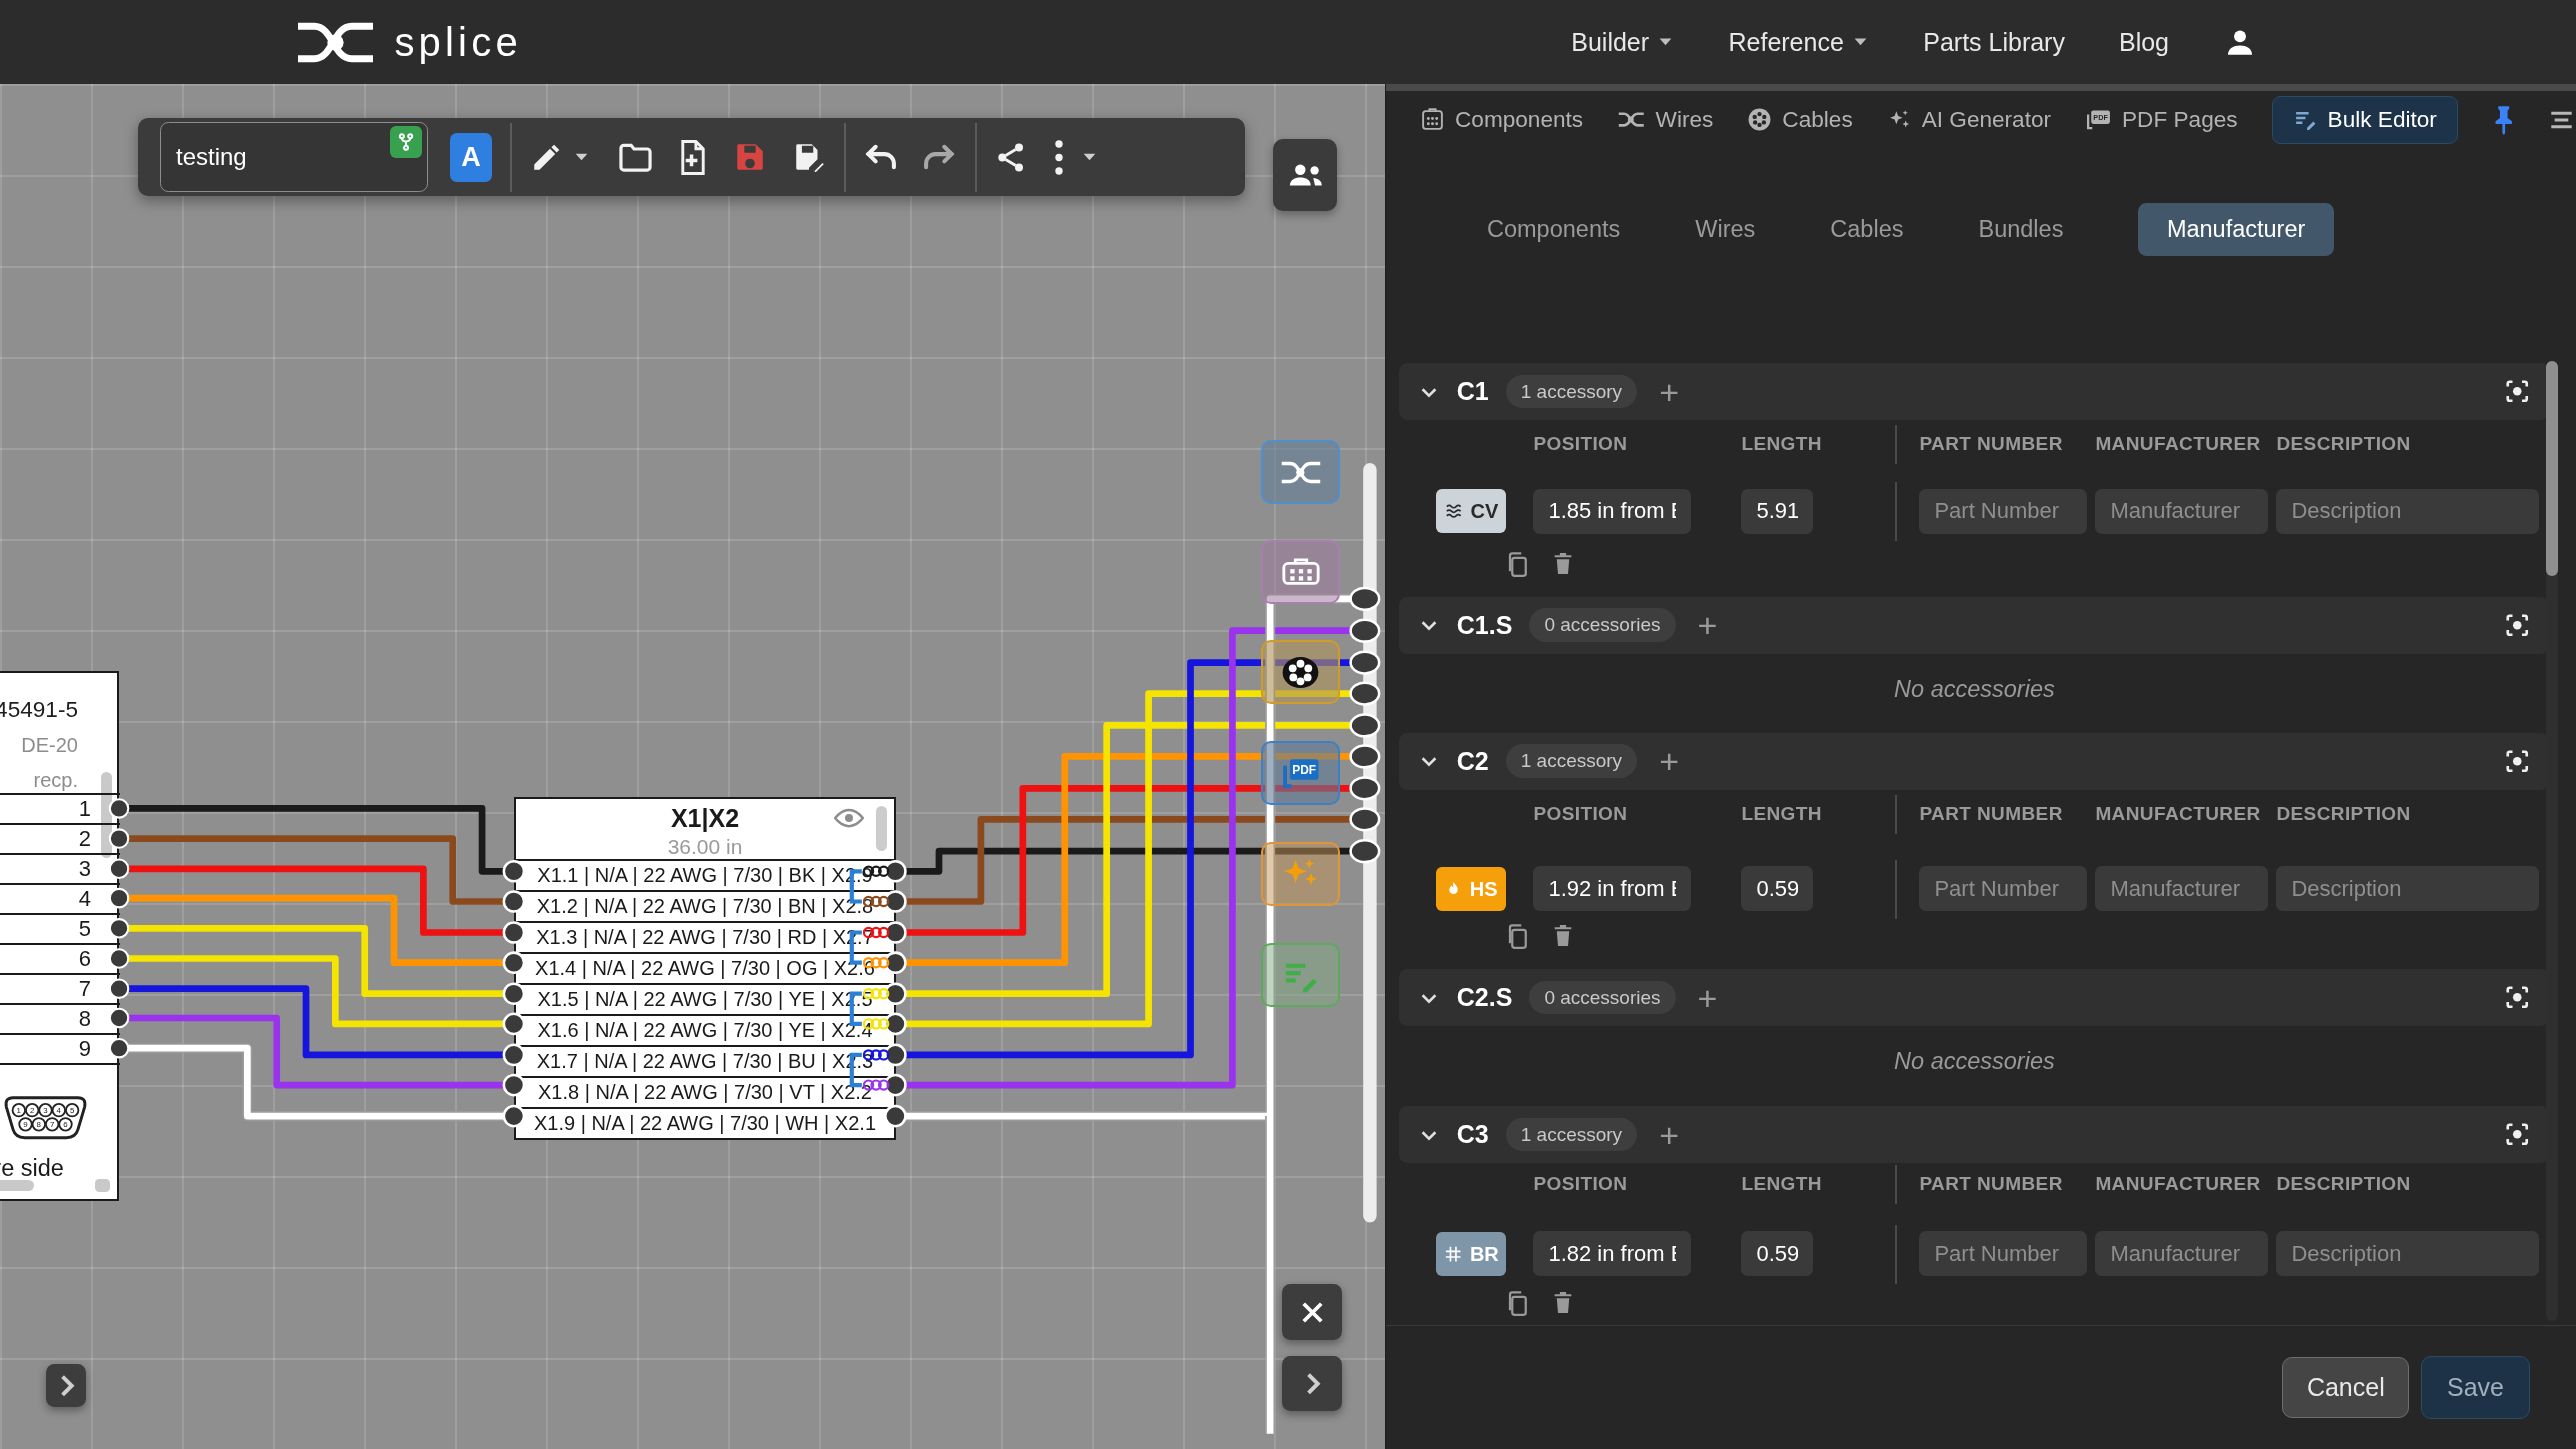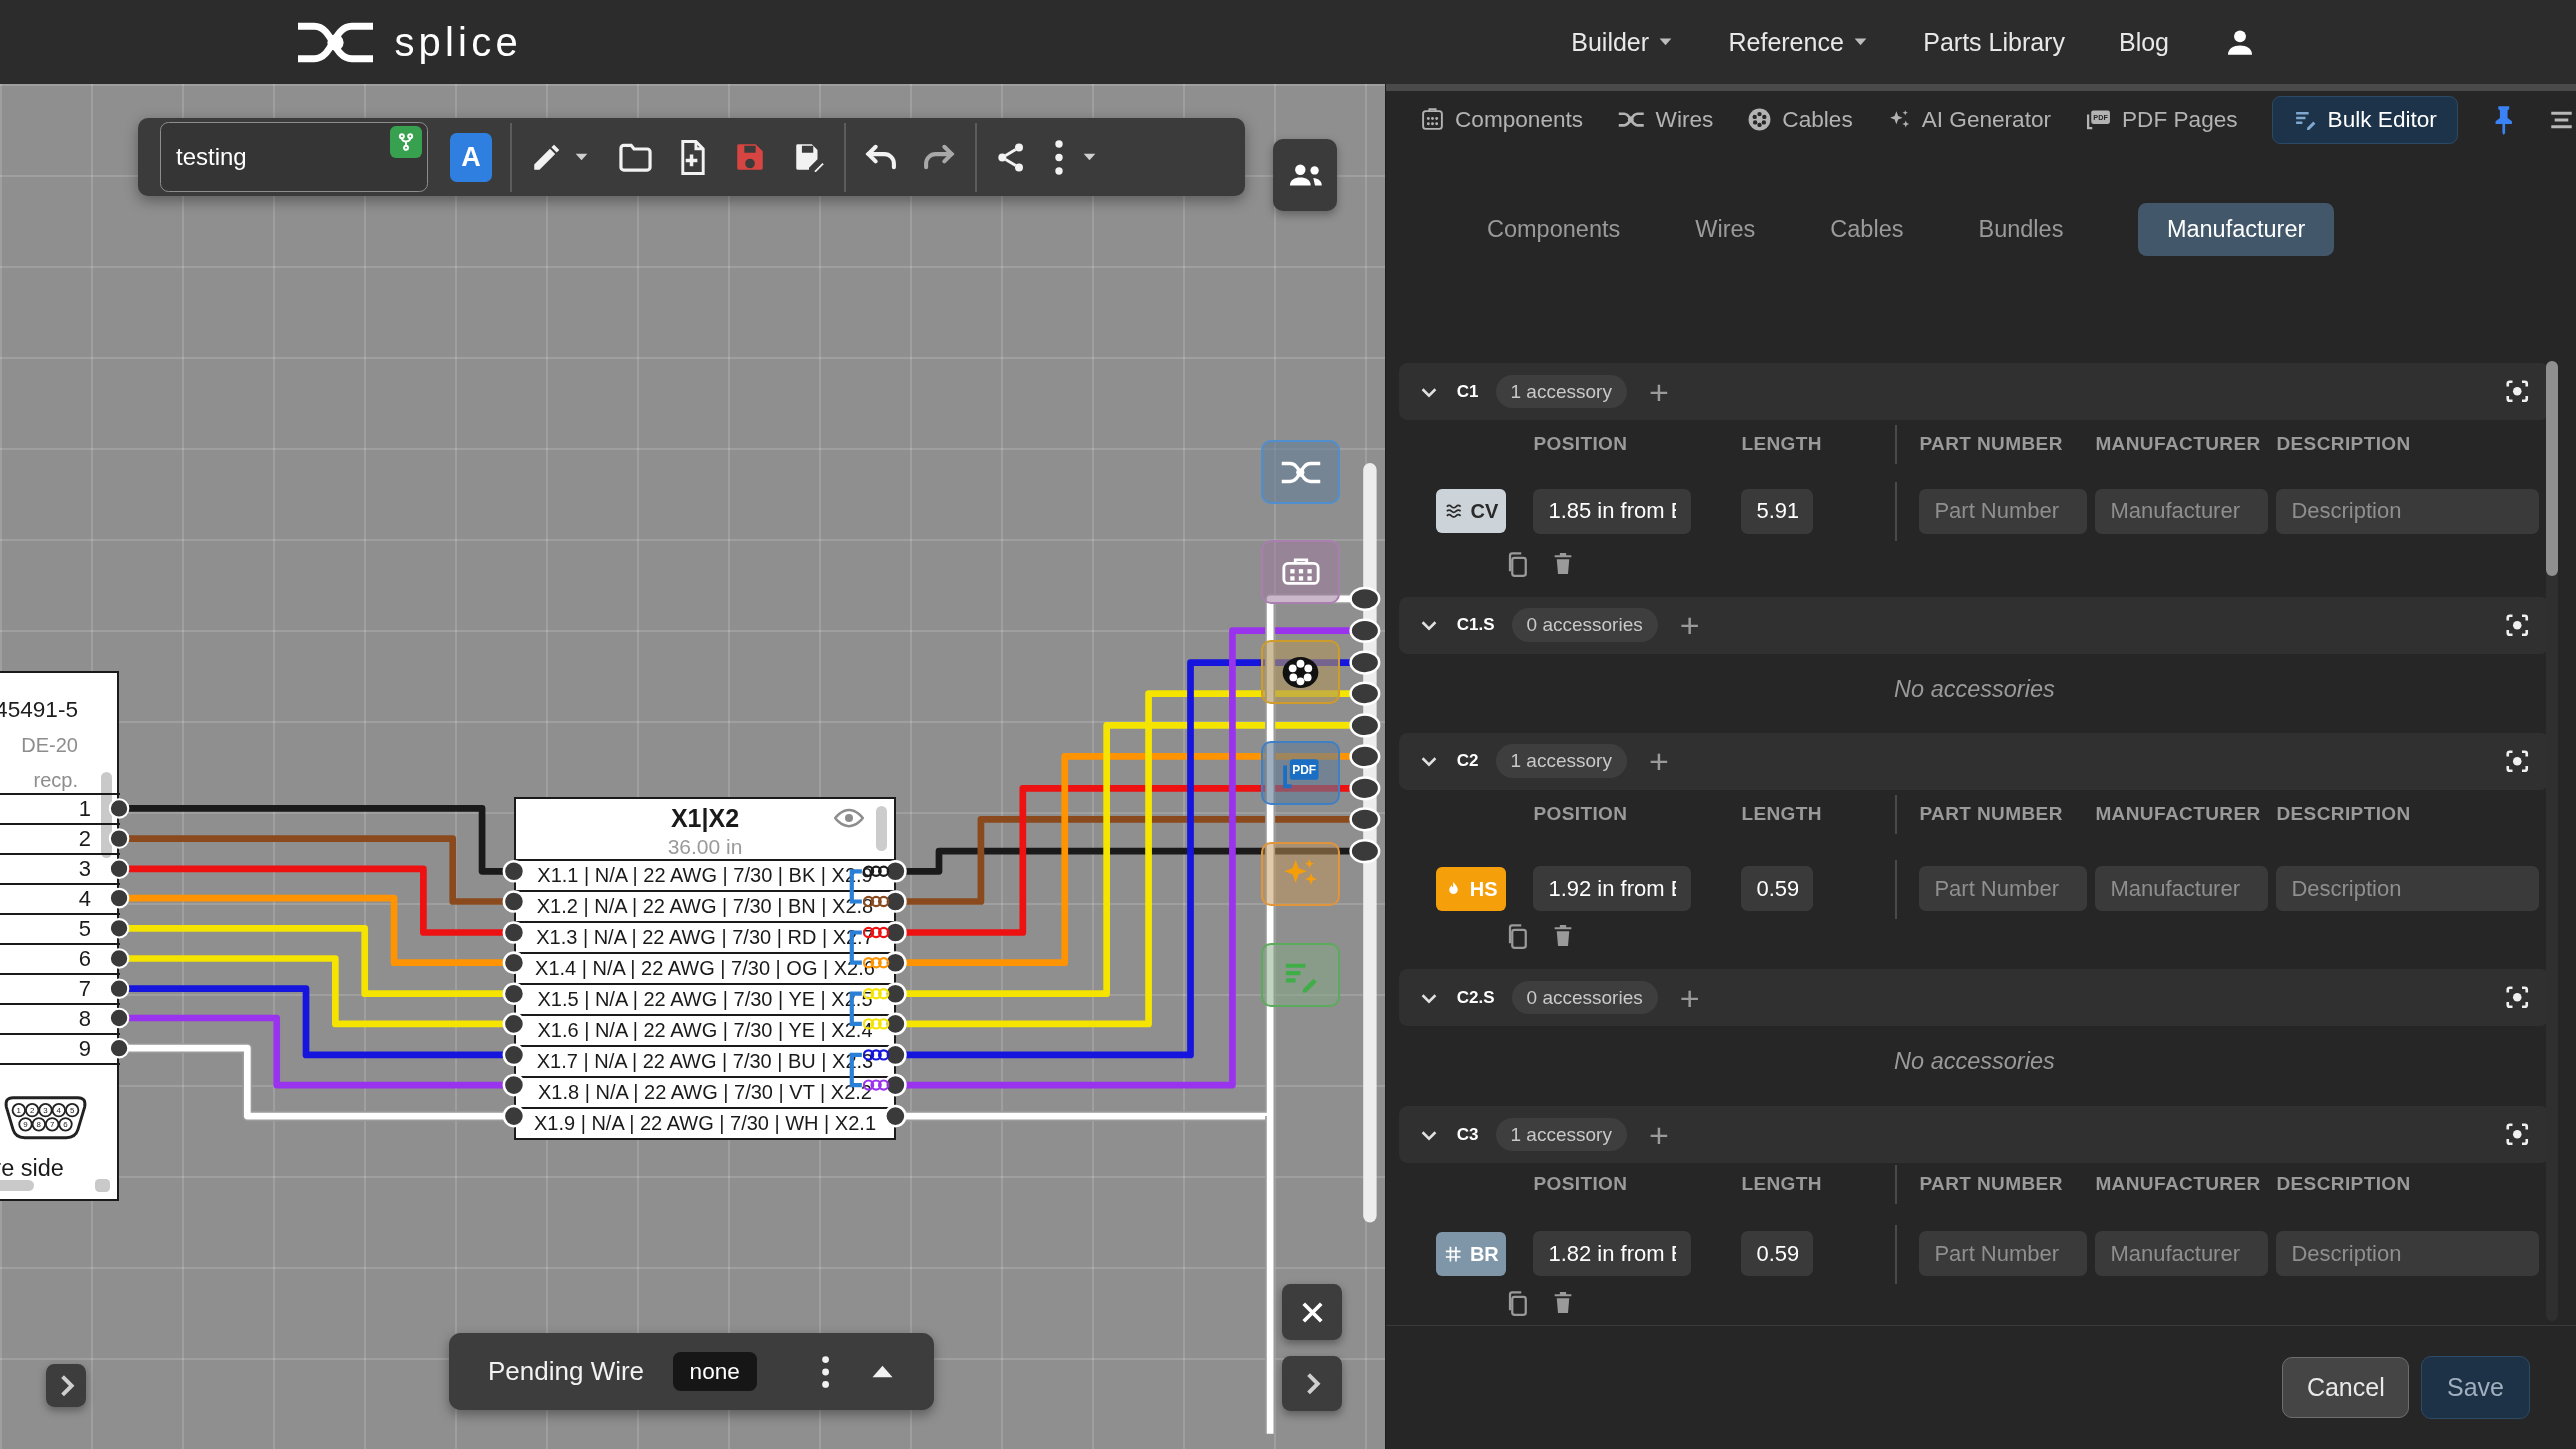--- a/index.html
+++ b/index.html
@@ -86,21 +86,21 @@
       padding-left:101px;box-sizing:border-box;gap:75px;}
   .psub-item{color:#9a9a9a;font-size:23.5px;cursor:pointer;}
   .psub-item.active{background:#42586a;color:#fff;border-radius:8.4px;padding:13.4px 28.5px;}
   .bundlebar{position:absolute;top:205px;left:13.4px;width:1150px;height:67px;background:#313131;border-radius:8.4px;
       display:flex;align-items:center;padding:0 20px;box-sizing:border-box;}
   .bundlebar-label{font-size:23.5px;color:#cfcfcf;}
   .bundlebar-icons{margin-left:auto;display:flex;gap:25px;color:#e0e0e0;}
   .sections{position:absolute;top:279px;left:13.4px;width:1150px;}
   .card{height:57px;background:#303030;border-radius:8.4px;display:flex;align-items:center;
       padding:0 18.4px;box-sizing:border-box;gap:17px;}
-  .card-name{font-size:17px;font-weight:bold;color:#fff;}
+  .card-name{font-size:25px;font-weight:bold;color:#fff;}
   .card-badge{background:#3e3e3e;border-radius:838px;padding:5.9px 15px;font-size:19px;color:#c9c9c9;}
   .card-plus{color:#9a9a9a;font-size:34px;margin-left:5px;line-height:0;cursor:pointer;}
   .card-focus{margin-left:auto;color:#f0f0f0;cursor:pointer;}
   .colhdr{position:relative;height:34px;margin-top:6.7px;font-size:19px;font-weight:bold;color:#9a9a9a;
       letter-spacing:0.4px;}
   .colhdr span{position:absolute;top:6.7px;}
   .ch-pos{left:134px;} .ch-len{left:342px;} .ch-part{left:520px;} .ch-manu{left:696px;} .ch-desc{left:877px;}
   .vdiv{position:absolute;left:496px;width:1.7px;background:#4a4a4a;}
   .prow{position:relative;height:45px;margin-top:28px;}
   .chip{position:absolute;left:37px;top:0.8px;width:70px;height:44px;border-radius:5.9px;display:flex;
@@ -538,34 +538,20 @@
 
     <div class="ppl-btn">
       <svg width="39" height="30" viewBox="0 0 30 22" fill="#fff">
         <circle cx="11" cy="7" r="4"></circle>
           <path d="M3 19c0-4 3.6-6 8-6s8 2 8 6z"></path>
         <circle cx="22" cy="7.5" r="3.2"></circle>
           <path d="M21 13.4c3.7.3 6.5 2.2 6.5 5.6h-5.2"></path>
       </svg>
     </div>
 
-    <div class="pending">
-      <span class="pending-label">Pending Wire</span>
-      <span class="pending-badge">none</span>
-      <div style="margin-left:auto;display:flex;align-items:center;gap:40px;">
-        <svg width="9.2" height="34" viewBox="0 0 8 30" fill="#f2f2f2" style="cursor:pointer;">
-          <circle cx="4" cy="4" r="3"></circle>
-            <circle cx="4" cy="15" r="3"></circle>
-            <circle cx="4" cy="26" r="3"></circle>
-        </svg>
-        <svg width="25" height="15" viewBox="0 0 30 18" style="cursor:pointer;">
-          <path d="M15 2l12 14H3z" fill="#f2f2f2"></path>
-        </svg>
-      </div>
-    </div>
 
     <div class="sqbtn" style="left:46px;top:1280px;width:40px;height:43px;">
       <svg width="17" height="23.5" viewBox="0 0 12 18" fill="none" stroke="#cfcfcf" stroke-width="3">
           <path d="M3 2l7 7-7 7"></path>
         </svg>
     </div>
     <div class="sqbtn" style="left:1282px;top:1200px;width:60px;height:56px;">
       <svg width="25" height="25" viewBox="0 0 20 20" fill="none" stroke="#fff" stroke-width="3">
           <path d="M3 3l14 14M17 3L3 17"></path>
         </svg>

